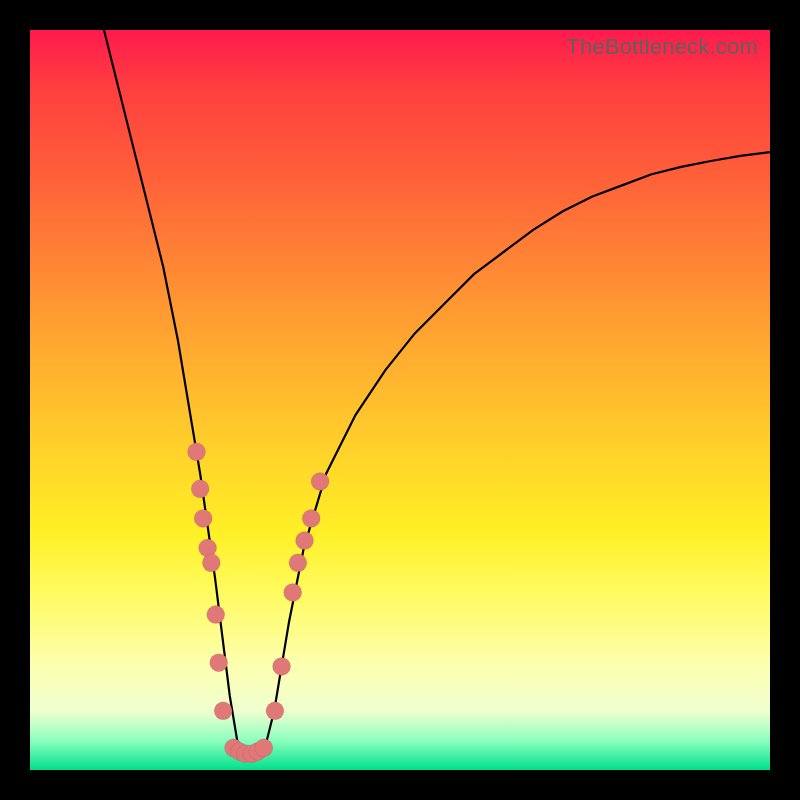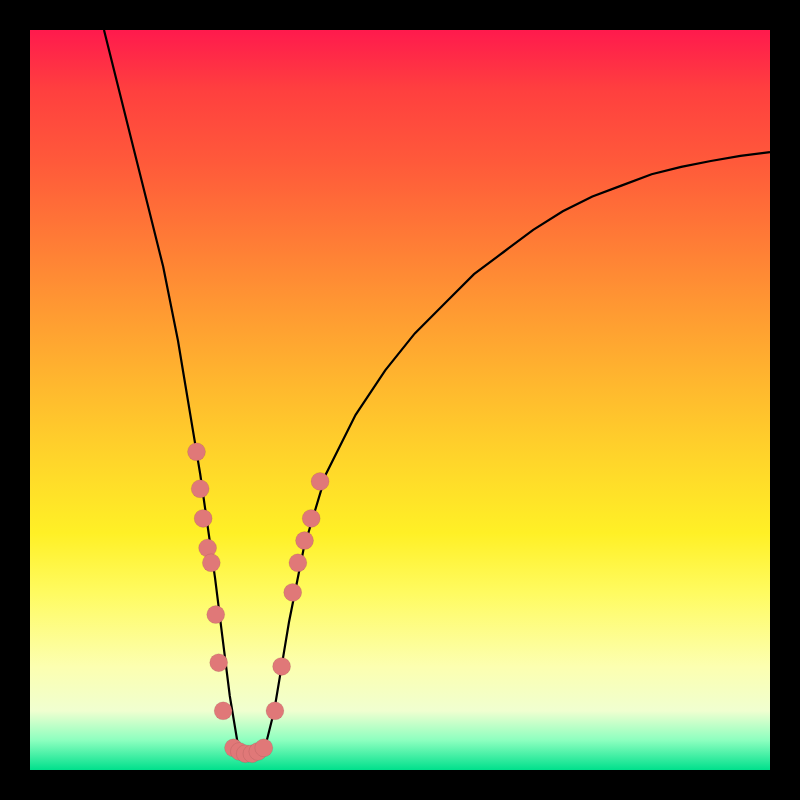--- a/index.html
+++ b/index.html
@@ -62,20 +62,21 @@
     fill: #e07878;
     stroke: rgba(0,0,0,0.15);
     stroke-width: 0.5;
   }
 </style>
 </head>
 <body>
 
 <div class="frame">
   <div class="plot-area">
+    <div class="watermark">TheBottleneck.com</div>
     <svg class="curve" viewBox="0 0 740 740" preserveAspectRatio="none">
       <path id="curve-path" fill="none" stroke="#000000" stroke-width="2.2" d="M74.00 0.00 L88.80 59.20 L103.60 118.40 L118.40 177.60 L133.20 236.80 L148.00 310.80 L155.40 355.20 L162.80 399.60 L170.20 444.00 L177.60 495.80 L185.00 547.60 L192.40 606.80 L199.80 666.00 L207.20 710.40 L214.60 725.20 L222.00 725.20 L229.40 725.20 L236.80 710.40 L244.20 680.80 L251.60 636.40 L259.00 592.00 L273.80 518.00 L296.00 444.00 L325.60 384.80 L355.20 340.40 L384.80 303.40 L414.40 273.80 L444.00 244.20 L473.60 222.00 L503.20 199.80 L532.80 181.30 L562.40 166.50 L592.00 155.40 L621.60 144.30 L651.20 136.90 L680.80 130.98 L710.40 125.80 L740.00 122.10"></path>
       <g id="markers">
           <circle cx="166.50" cy="421.80" r="9" class="marker" fill="#e07878"></circle>
           <circle cx="170.20" cy="458.80" r="9" class="marker" fill="#e07878"></circle>
           <circle cx="173.16" cy="488.40" r="9" class="marker" fill="#e07878"></circle>
           <circle cx="177.60" cy="518.00" r="9" class="marker" fill="#e07878"></circle>
           <circle cx="181.30" cy="532.80" r="9" class="marker" fill="#e07878"></circle>
           <circle cx="185.74" cy="584.60" r="9" class="marker" fill="#e07878"></circle>
           <circle cx="188.70" cy="632.70" r="9" class="marker" fill="#e07878"></circle>

